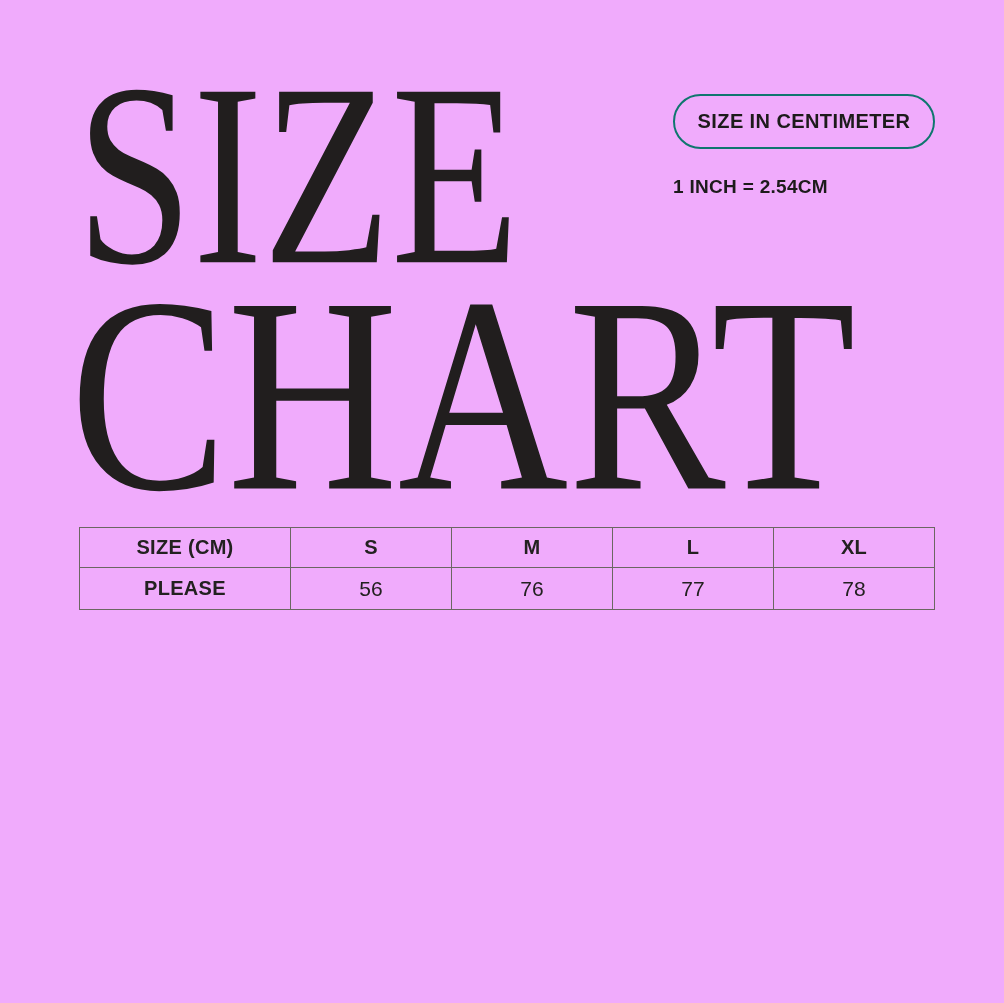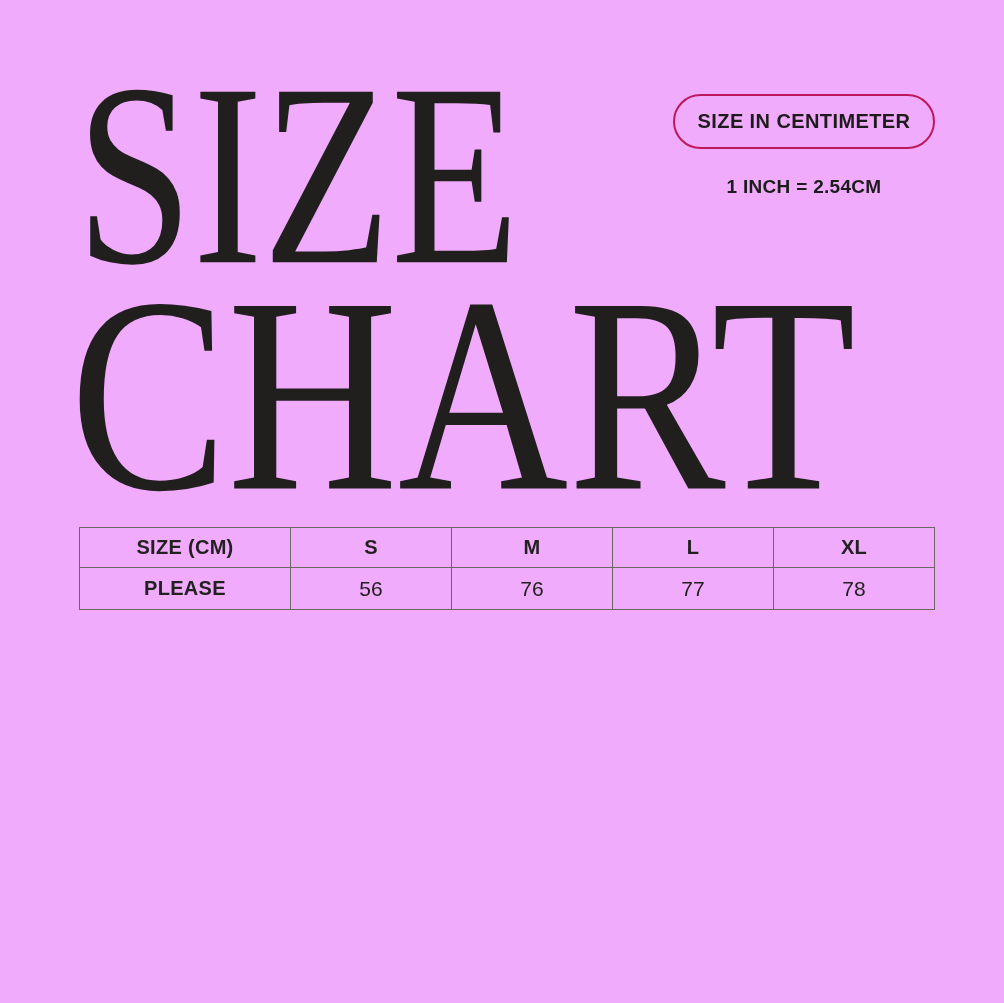--- a/index.html
+++ b/index.html
@@ -45,38 +45,38 @@
   }
 
   
   .unit-badge {
     position: absolute;
     left: 673px;
     top: 94px;
     width: 262px;
     height: 55px;
     box-sizing: border-box;
-    border: 2px solid #be185d;
+    border: 2px solid #0f766e;
     border-radius: 28px;
     display: flex;
     align-items: center;
     justify-content: center;
     font-size: 20px;
     font-weight: 700;
     letter-spacing: 0.4px;
     color: #1d1b1b;
   }
 
   
   .conversion-note {
     position: absolute;
     left: 673px;
     top: 176px;
     width: 262px;
-    text-align: center;
+    text-align: left;
     font-size: 19px;
     font-weight: 700;
     letter-spacing: 0.3px;
     color: #1d1b1b;
   }
 
   
   .size-table {
     position: absolute;
     left: 79px;

